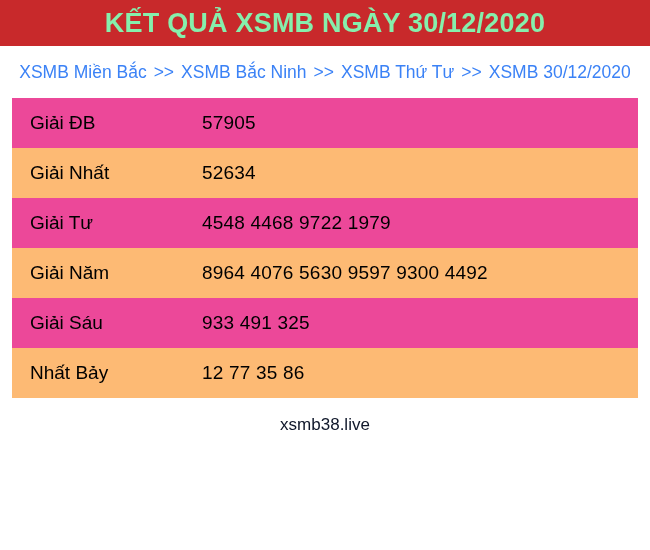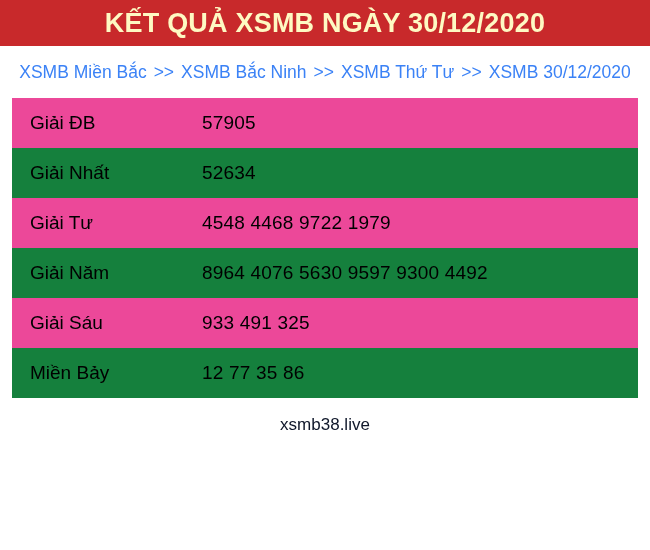--- a/index.html
+++ b/index.html
@@ -12,21 +12,21 @@
   .page { width: 650px; height: 550px; background: #ffffff; }
 
   .header-bar {
     height: 46px;
     background: #c8292b;
     display: flex;
     align-items: center;
     justify-content: center;
   }
   .page-title {
-    color: #fef9c3;
+    color: #86efac;
     font-size: 27px;
     font-weight: 600;
     letter-spacing: 0.2px;
     white-space: nowrap;
   }
 
   .breadcrumb {
     height: 52px;
     display: flex;
     align-items: center;
@@ -38,21 +38,21 @@
   .breadcrumb .crumb { cursor: pointer; }
   .breadcrumb .sep { margin: 0 7px; }
 
   .results-table { margin: 0 12px; }
   .prize-row {
     height: 50px;
     display: flex;
     align-items: center;
     font-size: 19px;
     color: #000000;
-    background: #15803d;
+    background: #fdba74;
   }
   .prize-row.striped { background: #ec4899; }
   .prize-label {
     width: 190px;
     padding-left: 18px;
     flex: 0 0 auto;
   }
   .prize-numbers {
     flex: 1 1 auto;
     white-space: nowrap;
@@ -111,21 +111,21 @@
       <div class="prize-label">Giải Năm</div>
       <div class="prize-numbers">8964 4076 5630 9597 9300 4492</div>
     </div>
 
     <div class="prize-row striped">
       <div class="prize-label">Giải Sáu</div>
       <div class="prize-numbers">933 491 325</div>
     </div>
 
     <div class="prize-row">
-      <div class="prize-label">Miền Bảy</div>
+      <div class="prize-label">Nhất Bảy</div>
       <div class="prize-numbers">12 77 35 86</div>
     </div>
 
   </div>
 
   <div class="footer">
     <span>xsmb38.live</span>
   </div>
 
 </div>

